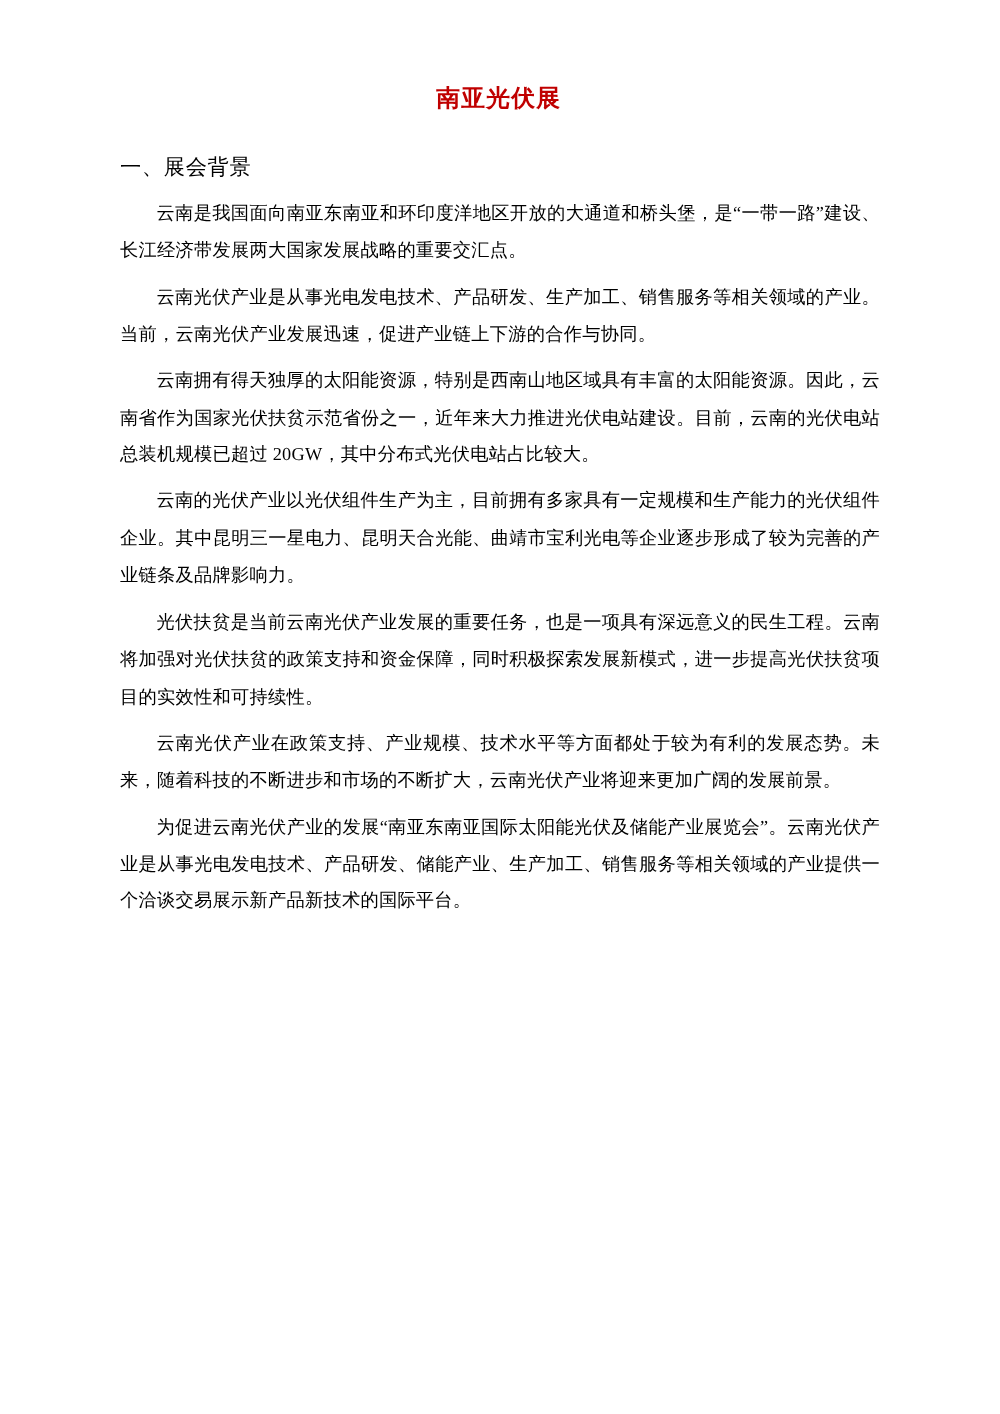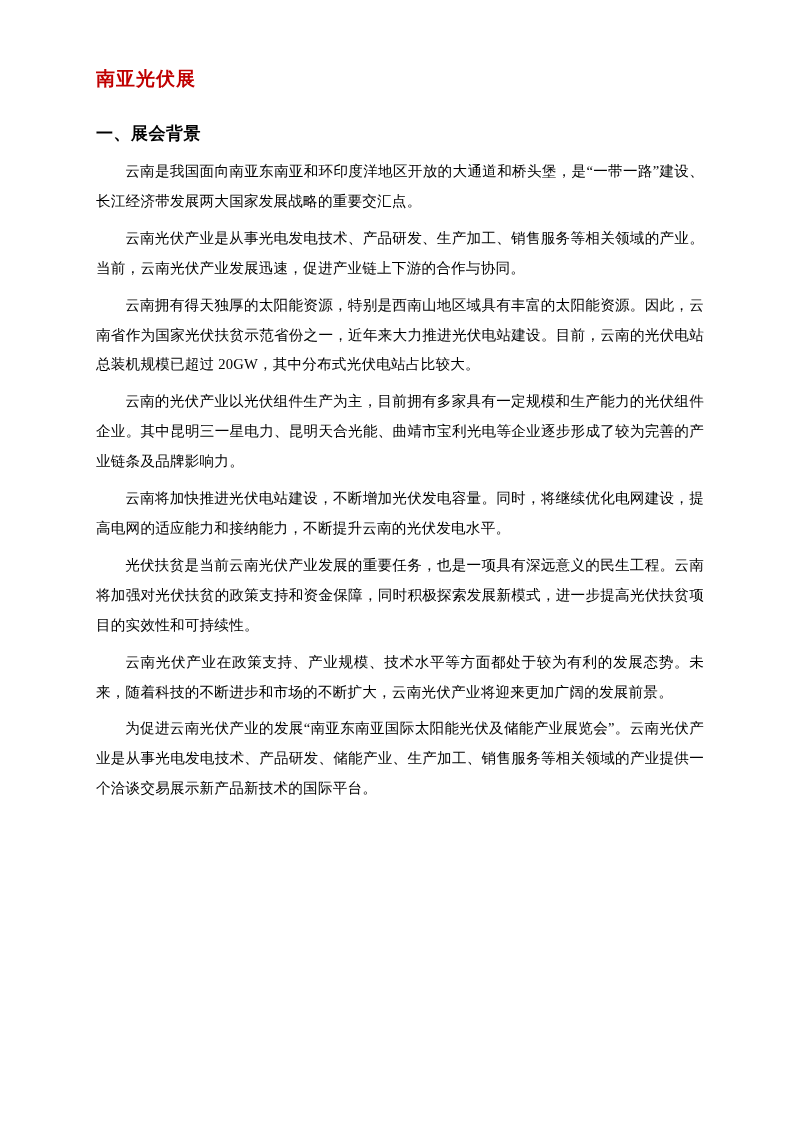--- a/index.html
+++ b/index.html
@@ -16,32 +16,32 @@
     overflow: hidden;
   }
   .page {
     width: 800px;
     height: 1131px;
     box-sizing: border-box;
     padding: 48px 96px 40px 96px;
     position: relative;
   }
   .header-title {
-    text-align: left;
+    text-align: center;
     color: #c00000;
     font-weight: bold;
     font-size: 19px;
     letter-spacing: 1px;
     font-family: "Liberation Serif", "DejaVu Serif", serif;
     margin: 18px 0 0 0;
     padding-right: 2px;
   }
   .section-heading {
     font-size: 17px;
-    font-weight: bold;
+    font-weight: normal;
     margin: 30px 0 12px 0;
     letter-spacing: 0.5px;
     font-family: "Liberation Serif", "DejaVu Serif", serif;
   }
   .body-text p {
     margin: 0 0 7px 0;
     font-size: 14.6px;
     line-height: 2.05;
     text-align: justify;
     text-indent: 2em;
@@ -56,19 +56,18 @@
 
   <div class="header-title">南亚光伏展</div>
 
   <h2 class="section-heading">一、展会背景</h2>
 
   <div class="body-text">
     <p>云南是我国面向南亚东南亚和环印度洋地区开放的大通道和桥头堡，是“一带一路”建设、长江经济带发展两大国家发展战略的重要交汇点。</p>
     <p>云南光伏产业是从事光电发电技术、产品研发、生产加工、销售服务等相关领域的产业。当前，云南光伏产业发展迅速，促进产业链上下游的合作与协同。</p>
     <p>云南拥有得天独厚的太阳能资源，特别是西南山地区域具有丰富的太阳能资源。因此，云南省作为国家光伏扶贫示范省份之一，近年来大力推进光伏电站建设。目前，云南的光伏电站总装机规模已超过 20GW，其中分布式光伏电站占比较大。</p>
     <p>云南的光伏产业以光伏组件生产为主，目前拥有多家具有一定规模和生产能力的光伏组件企业。其中昆明三一星电力、昆明天合光能、曲靖市宝利光电等企业逐步形成了较为完善的产业链条及品牌影响力。</p>
-    <p>云南将加快推进光伏电站建设，不断增加光伏发电容量。同时，将继续优化电网建设，提高电网的适应能力和接纳能力，不断提升云南的光伏发电水平。</p>
     <p>光伏扶贫是当前云南光伏产业发展的重要任务，也是一项具有深远意义的民生工程。云南将加强对光伏扶贫的政策支持和资金保障，同时积极探索发展新模式，进一步提高光伏扶贫项目的实效性和可持续性。</p>
     <p>云南光伏产业在政策支持、产业规模、技术水平等方面都处于较为有利的发展态势。未来，随着科技的不断进步和市场的不断扩大，云南光伏产业将迎来更加广阔的发展前景。</p>
     <p>为促进云南光伏产业的发展“南亚东南亚国际太阳能光伏及储能产业展览会”。云南光伏产业是从事光电发电技术、产品研发、储能产业、生产加工、销售服务等相关领域的产业提供一个洽谈交易展示新产品新技术的国际平台。</p>
   </div>
 
 </div>
 
 </body></html>

